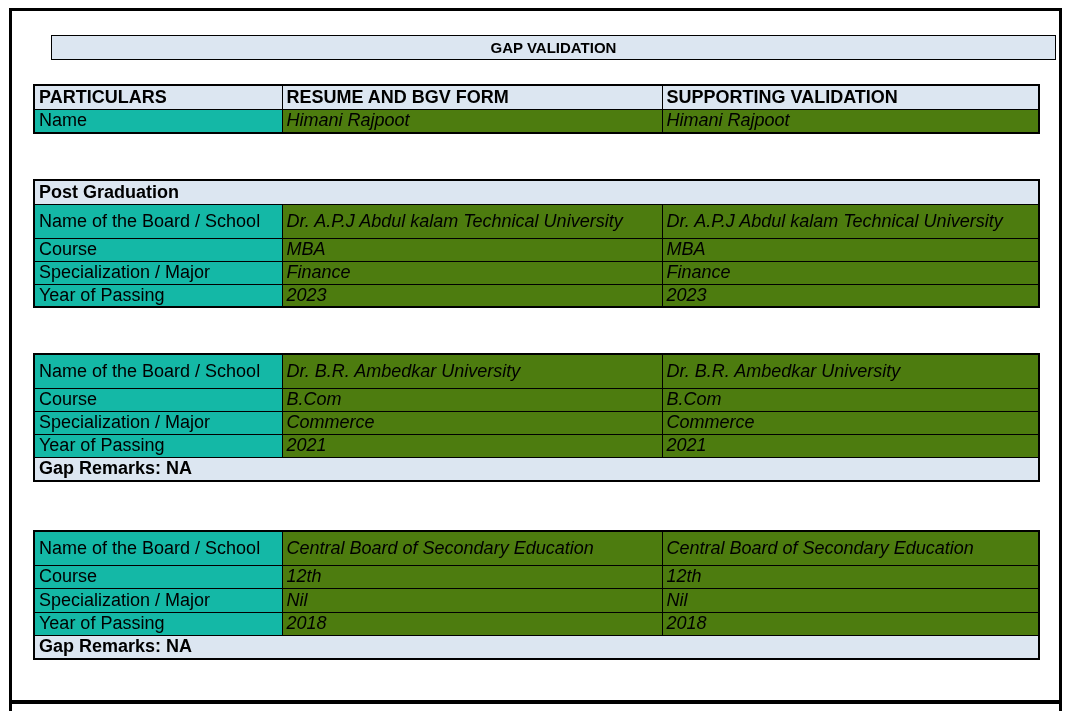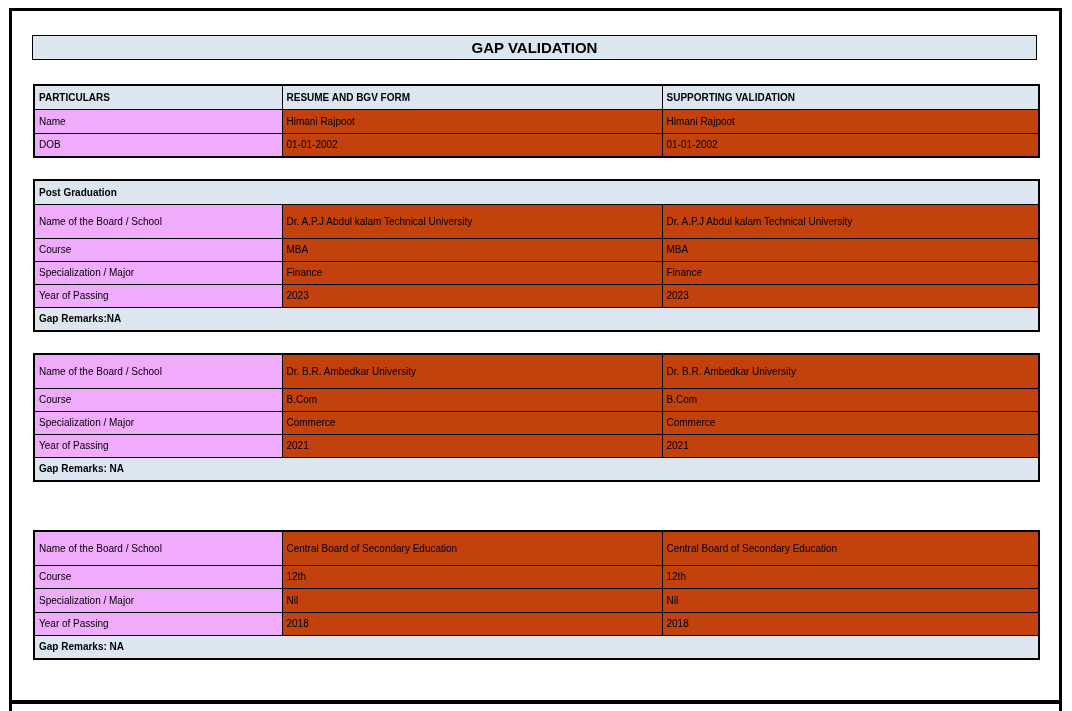--- a/index.html
+++ b/index.html
@@ -10,42 +10,42 @@
   }
   .frame {
     position:absolute; left:9px; top:8px; width:1053px; height:703px;
     box-sizing:border-box;
     border-left:3px solid #000; border-right:3px solid #000; border-top:3px solid #000;
   }
   .bottom-line {
     position:absolute; left:9px; top:700px; width:1053px; height:4px; background:#000;
   }
   .title-bar {
-    position:absolute; left:32px; top:35px; width:1005px; height:25px;
+    position:absolute; left:51px; top:35px; width:1005px; height:25px;
     box-sizing:border-box; border:1px solid #000; background:#dce6f1;
     display:flex; align-items:center; justify-content:center;
     font-weight:bold; font-size:15px;
   }
   table.tbl {
     position:absolute; left:33px; width:1005px;
     border-collapse:collapse; table-layout:fixed;
-    background:#fff; font-size:10px;
+    background:#fff; font-size:18px;
     border:2px solid #000;
   }
   .tbl td {
     border:1px solid #000;
     padding:0 2px 0 4px;
     overflow:hidden; white-space:nowrap;
     vertical-align:middle;
   }
   td.hd  { background:#dce6f1; font-weight:bold; }
-  td.lbl { background:#f0abfc; }
+  td.lbl { background:#14b8a6; }
   td.sec { background:#dce6f1; font-weight:bold; }
   td.gap { background:#dce6f1; font-weight:bold; }
-  td.val { background:#c2410c; }
+  td.val { background:#4d7c0f;font-style:italic; }
   tr.r24 { height:24px; }
   tr.r23 { height:23px; }
   tr.rt  { height:34px;padding-left:38px; }
 </style>
 </head>
 <body>
 
 <div class="frame"></div>
 <div class="bottom-line"></div>
 
@@ -62,25 +62,20 @@
   <tbody>
     <tr class="r24">
       <td class="hd">PARTICULARS</td>
       <td class="hd">RESUME AND BGV FORM</td>
       <td class="hd">SUPPORTING VALIDATION</td>
     </tr>
     <tr class="r24">
       <td class="lbl">Name</td>
       <td class="val">Himani Rajpoot</td>
       <td class="val">Himani Rajpoot</td>
-    </tr>
-    <tr class="r24">
-      <td class="lbl">DOB</td>
-      <td class="val">01-01-2002</td>
-      <td class="val">01-01-2002</td>
     </tr>
   </tbody>
 </table>
 
 <table class="tbl" style="top:179px">
   <colgroup>
       <col style="width:248px">
       <col style="width:380px">
       <col style="width:377px">
     </colgroup>
@@ -100,23 +95,20 @@
     </tr>
     <tr class="r23">
       <td class="lbl">Specialization / Major</td>
       <td class="val">Finance</td>
       <td class="val">Finance</td>
     </tr>
     <tr class="r23">
       <td class="lbl">Year of Passing</td>
       <td class="val">2023</td>
       <td class="val">2023</td>
-    </tr>
-    <tr class="r24">
-      <td class="gap" colspan="3">Gap Remarks:NA</td>
     </tr>
   </tbody>
 </table>
 
 <table class="tbl" style="top:353px">
   <colgroup>
       <col style="width:248px">
       <col style="width:380px">
       <col style="width:377px">
     </colgroup>

